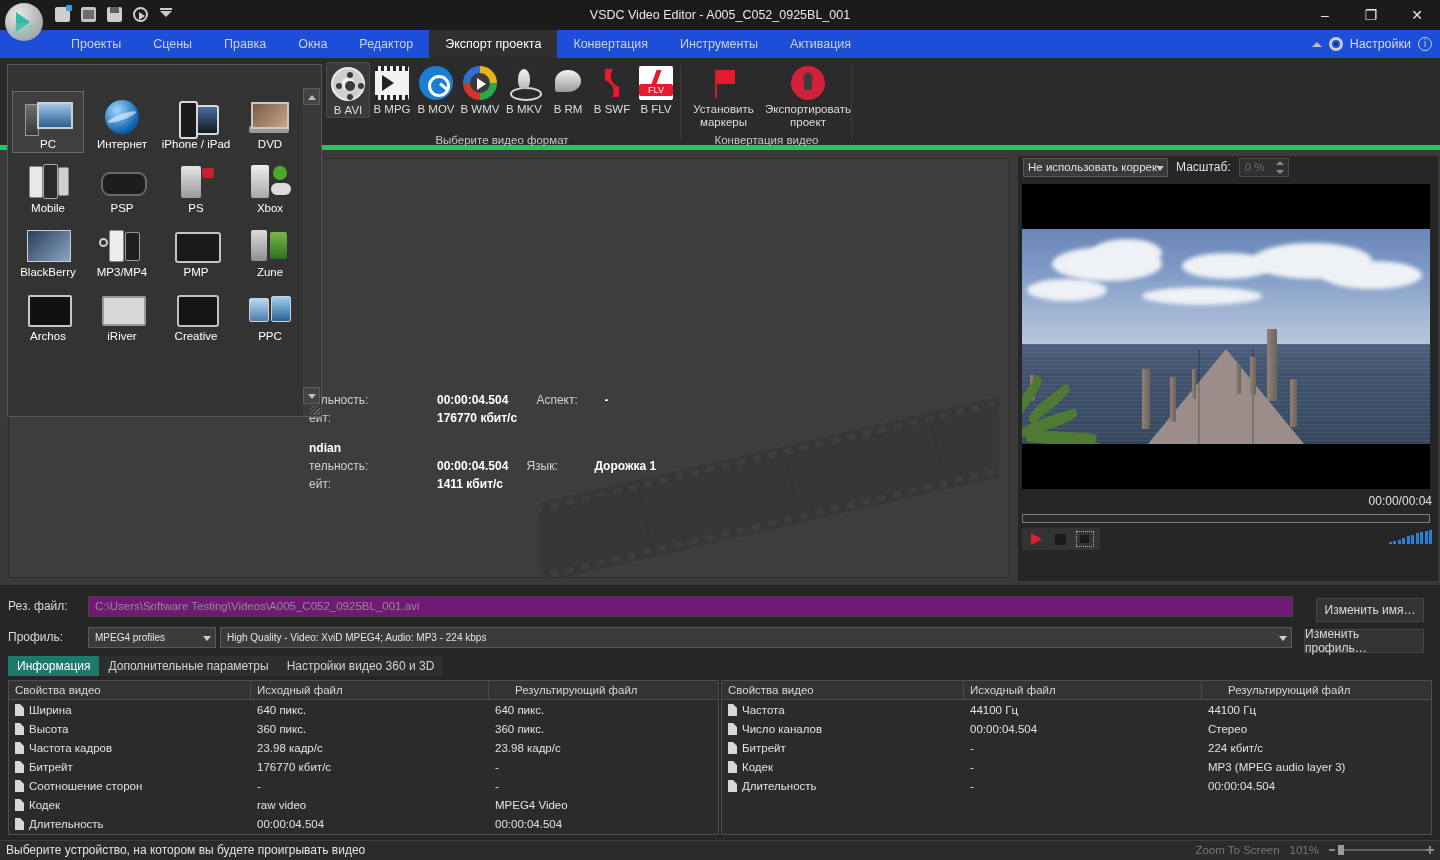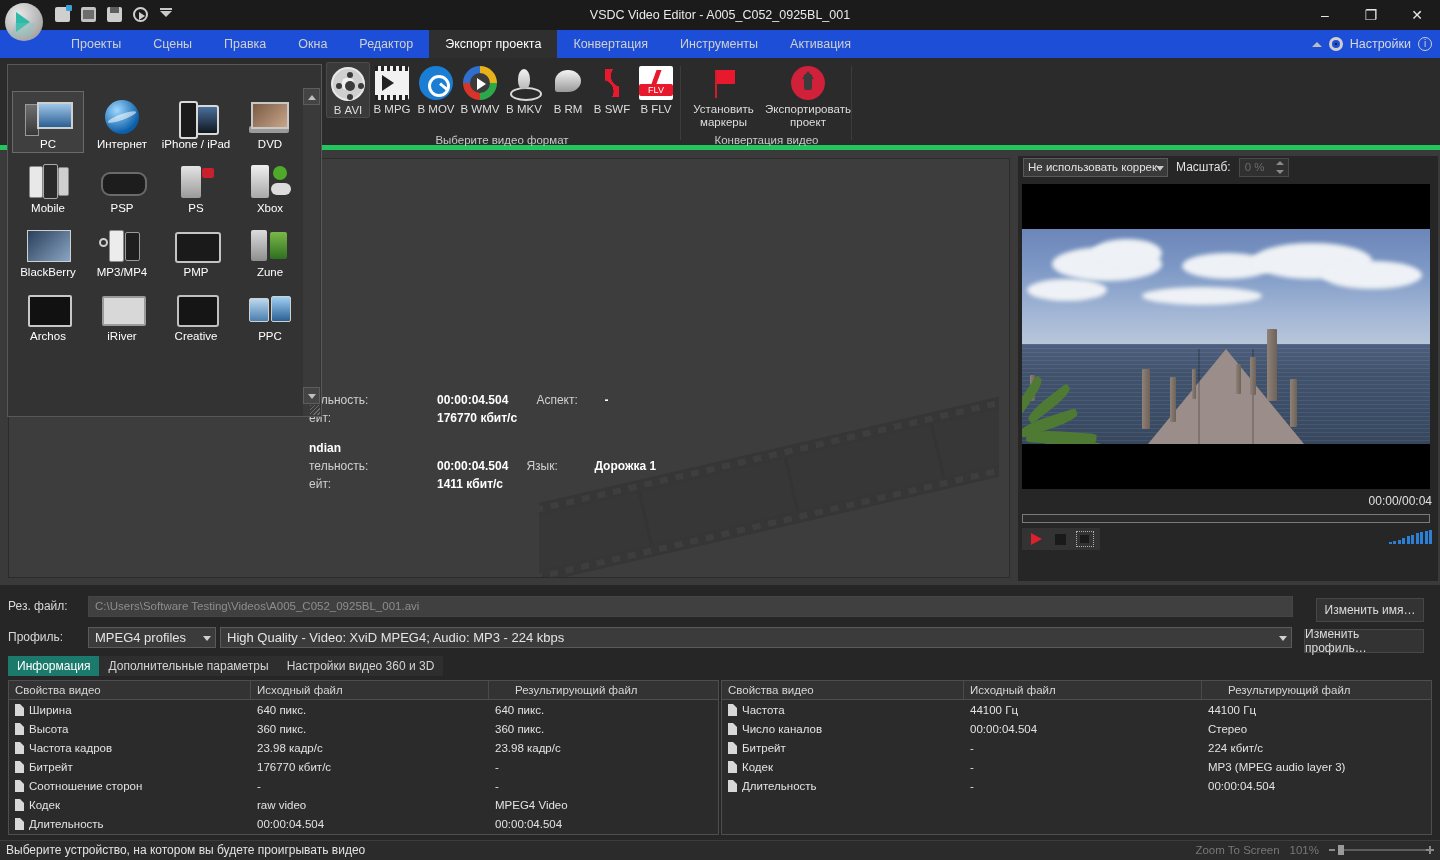--- a/index.html
+++ b/index.html
@@ -259,23 +259,23 @@
   .pb.stop:after{content:"";position:absolute;left:3px;top:3px;width:11px;height:11px;background:#1a1a1a;}
   .pb.full{ border:1px dotted #b0b0b0;}
   .pb.full:after{content:"";position:absolute;left:3px;top:3px;width:9px;height:8px;background:#1a1a1a;}
   .vu{ position:absolute; right:6px; top:372px; display:flex; align-items:flex-end; gap:1.5px; height:16px;}
   .vu i{ width:3px; background:#2b7fd4; display:block;}
 
   
   .outrows{ position:absolute; left:0; top:590px; width:1440px; height:64px; background:#262626;}
   .orow{ position:absolute; left:8px; height:22px; display:flex; align-items:center;}
   .orow .olab{ width:80px; font-size:12px; color:#d8d8d8;}
-  .field{ height:21px; background:#404040; border:1px solid #454545; font-size:11.5px; color:#8d8d8d;
+  .field{ height:21px; background:#701a75; border:1px solid #454545; font-size:11.5px; color:#8d8d8d;
     line-height:19px; padding-left:6px; overflow:hidden; white-space:nowrap; cursor:text;}
-  .select{ height:21px; background:#3b3b3b; border:1px solid #5a5a5a; font-size:13px; color:#e4e4e4;
+  .select{ height:21px; background:#3b3b3b; border:1px solid #5a5a5a; font-size:10px; color:#e4e4e4;
     line-height:19px; padding-left:6px; position:relative; cursor:pointer;}
   .select .arw{ position:absolute; right:4px; top:8px; border-top:5px solid #d0d0d0;border-left:4px solid transparent;border-right:4px solid transparent;}
   .obtn{ position:absolute; right:0; height:24px; background:#333; border:1px solid #474747;
     font-size:12px; color:#dcdcdc; display:flex; align-items:center; justify-content:center; cursor:pointer;}
 
   
   .tabsbar{ position:absolute; left:8px; top:656px; height:20px; display:flex; }
   .tab{ height:20px; line-height:20px; padding:0 9px; font-size:12px; color:#d4d4d4; background:#2e2e2e; cursor:pointer;}
   .tab.active{ background:#1b7a6b; color:#fff;}
   .tables{ position:absolute; left:8px; top:680px; width:1424px; height:155px; display:flex; gap:2px;}

